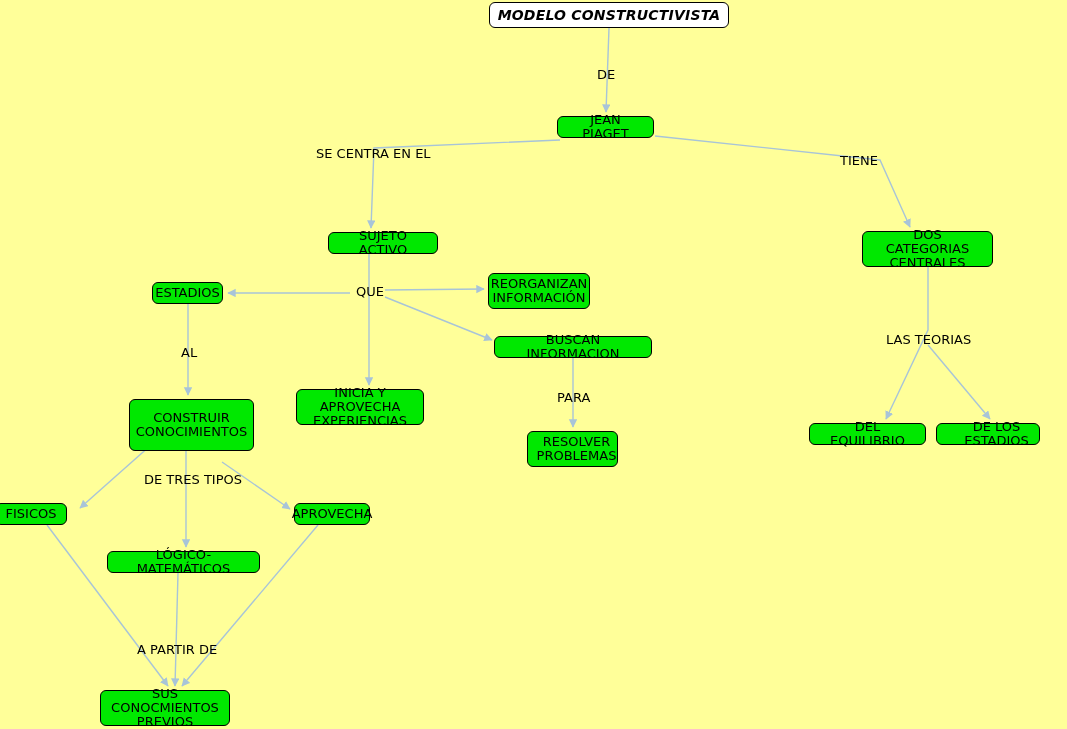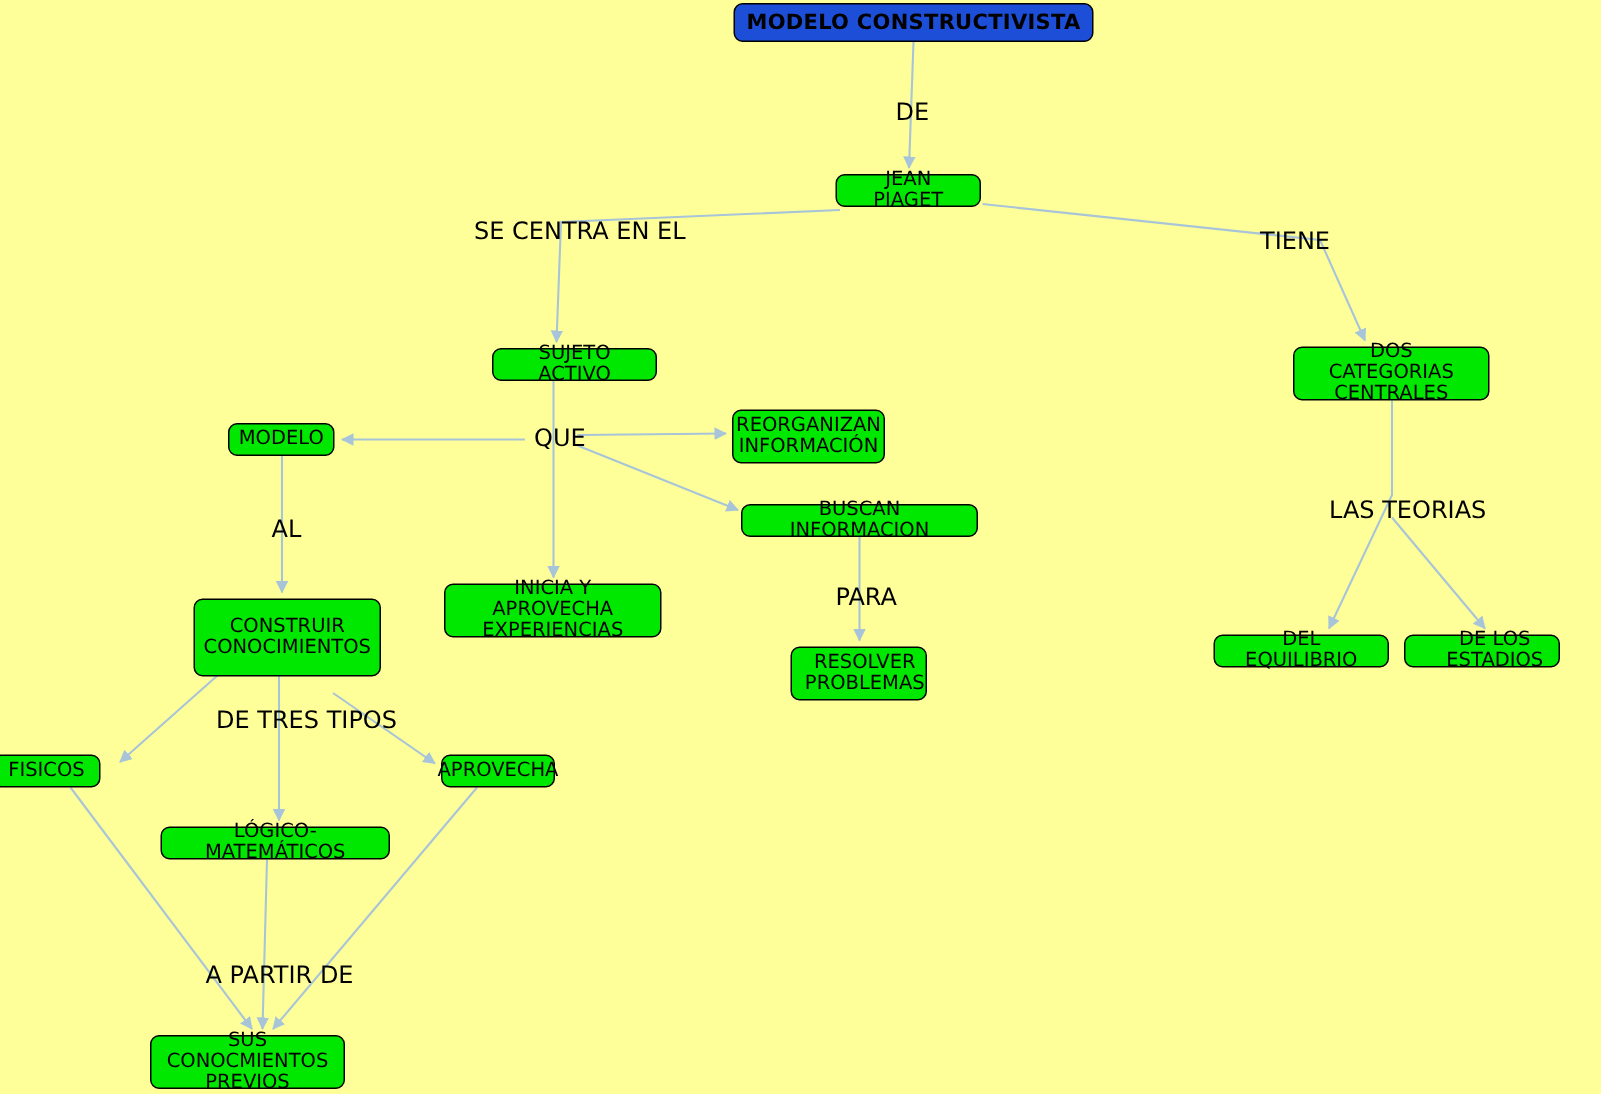--- a/index.html
+++ b/index.html
@@ -39,30 +39,31 @@
     display: flex;
     align-items: center;
     justify-content: center;
     padding: 2px 7px;
     white-space: pre-line;
   }
   .node.green {
     background: #00e800;
   }
   .node.pale {
-    background: #1d4ed8;
+    background: #ffffff;
+    font-style: italic;
   }
   .node.title {
     font-size: 14px;
     font-weight: bold;
     letter-spacing: 0.2px;
   }
   .edge-label {
     position: absolute;
-    font-size: 16px;
+    font-size: 13px;
     color: #000000;
     white-space: nowrap;
     line-height: 13px;
   }
 </style>
 </head>
 <body style="background: rgb(255, 255, 153);">
 
 <div id="canvas">
 
@@ -92,25 +93,25 @@
         <path d="M 318 525 L 182 686" marker-end="url(#arrowhead)" stroke="#a8c4d8"></path>
       </g>
   </svg>
 
   <div id="nodes-layer">
       <div class="node pale title" style="left: 489px; top: 2px; width: 240px; height: 26px;">MODELO CONSTRUCTIVISTA</div>
       <div class="node green" style="left: 557px; top: 116px; width: 97px; height: 22px;">JEAN PIAGET</div>
       <div class="node green" style="left: 328px; top: 232px; width: 110px; height: 22px;">SUJETO ACTIVO</div>
       <div class="node green" style="left: 862px; top: 231px; width: 131px; height: 36px;">DOS CATEGORIAS
 CENTRALES</div>
-      <div class="node green" style="left: 152px; top: 282px; width: 71px; height: 22px;">MODELO</div>
+      <div class="node green" style="left: 152px; top: 282px; width: 71px; height: 22px;">ESTADIOS</div>
       <div class="node green" style="left: 488px; top: 273px; width: 102px; height: 36px;">REORGANIZAN
 INFORMACIÓN</div>
       <div class="node green" style="left: 494px; top: 336px; width: 158px; height: 22px;">BUSCAN INFORMACION</div>
-      <div class="node green" style="left: 296px; top: 389px; width: 145px; height: 36px;">INICIA Y APROVECHA
+      <div class="node green" style="left: 296px; top: 389px; width: 128px; height: 36px;">INICIA Y APROVECHA
 EXPERIENCIAS</div>
       <div class="node green" style="left: 527px; top: 431px; width: 91px; height: 36px; padding-left: 15px;">RESOLVER
 PROBLEMAS</div>
       <div class="node green" style="left: 809px; top: 423px; width: 117px; height: 22px;">DEL EQUILIBRIO</div>
       <div class="node green" style="left: 936px; top: 423px; width: 104px; height: 22px; padding-left: 24px;">DE LOS ESTADIOS</div>
       <div class="node green" style="left: 129px; top: 399px; width: 125px; height: 52px;">CONSTRUIR
 CONOCIMIENTOS</div>
       <div class="node green" style="left: -5px; top: 503px; width: 72px; height: 22px;">FISICOS</div>
       <div class="node green" style="left: 294px; top: 503px; width: 76px; height: 22px;">APROVECHA</div>
       <div class="node green" style="left: 107px; top: 551px; width: 153px; height: 22px;">LÓGICO-MATEMÁTICOS</div>

